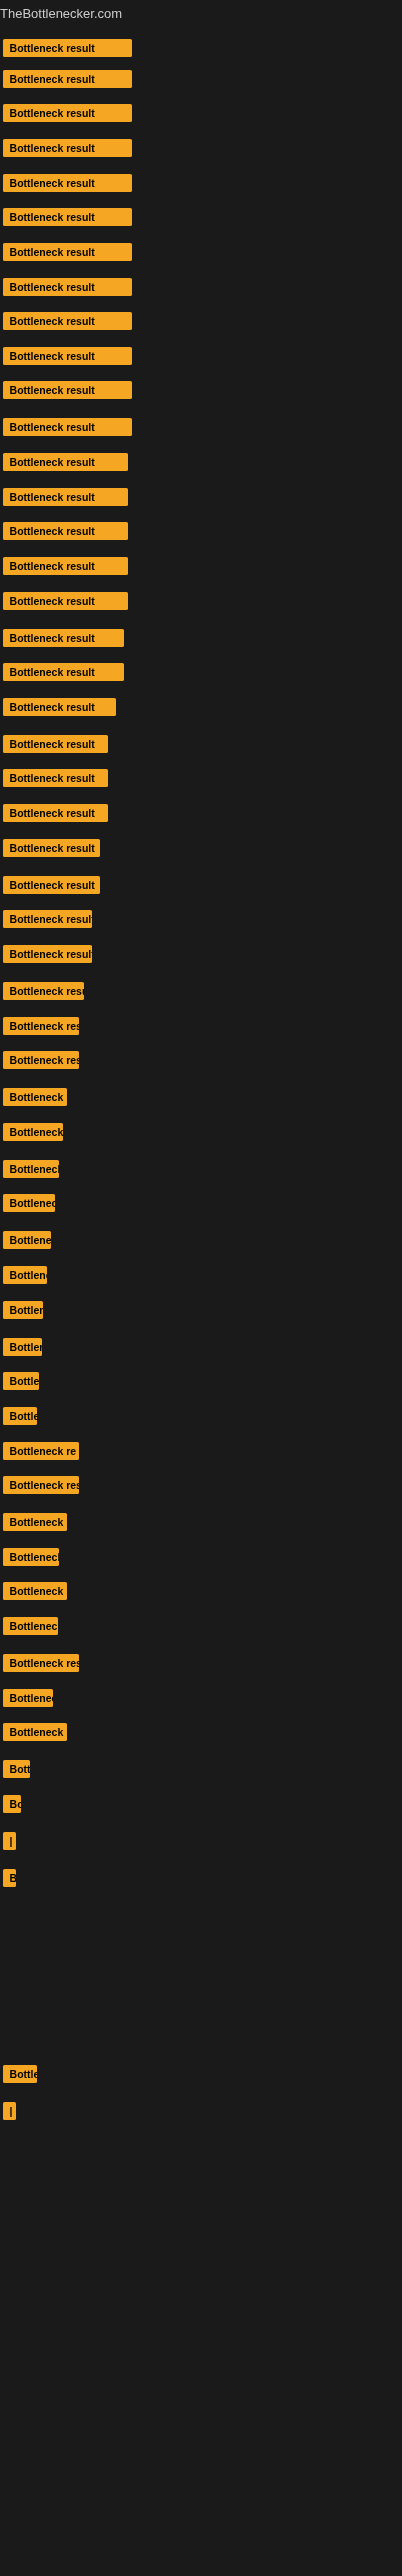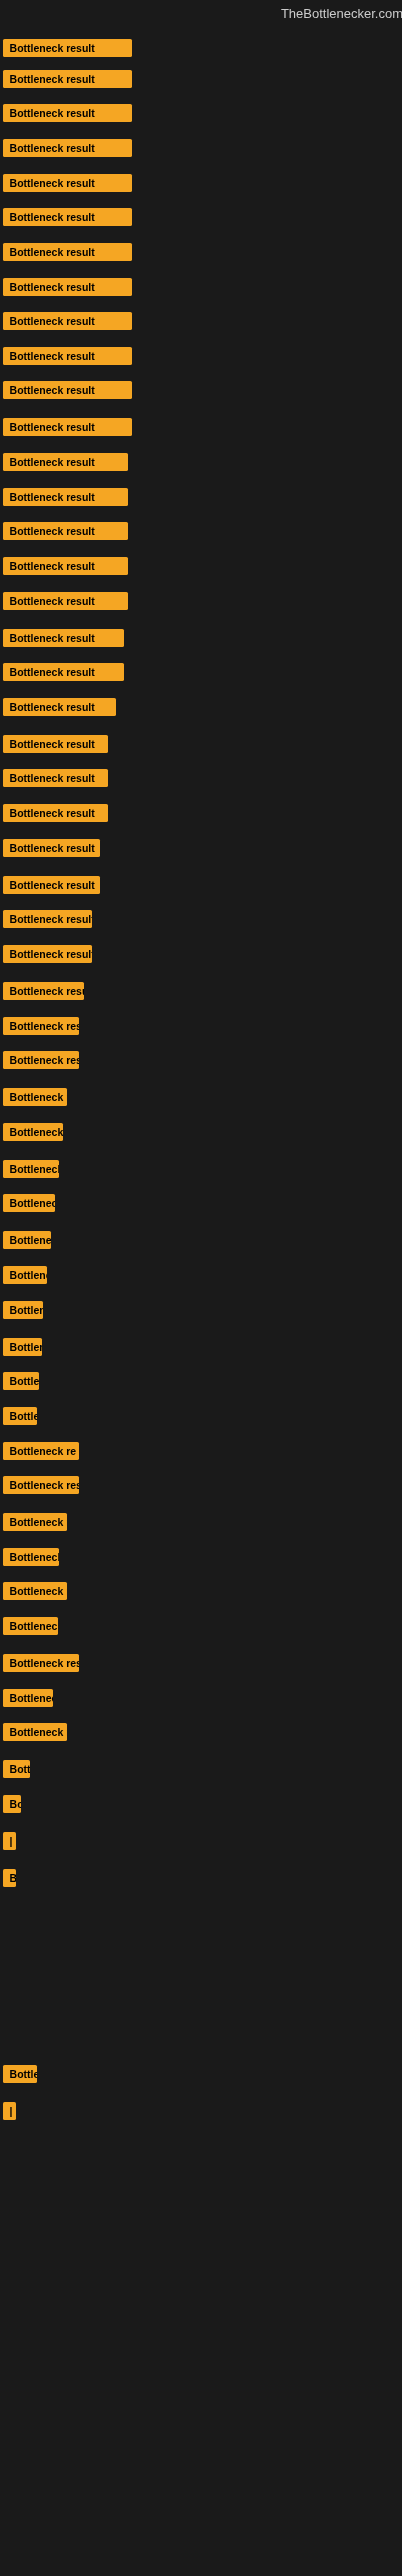--- a/index.html
+++ b/index.html
@@ -8,21 +8,21 @@
       box-sizing: border-box;
     }
     body {
       width: 403px;
       min-height: 2576px;
       background-color: #1a1a1a;
       font-family: Arial, sans-serif;
       position: relative;
     }
     .site-title {
-      text-align: right;
+      text-align: left;
       color: #cccccc;
       font-size: 13px;
       padding: 6.4px 0;
       background-color: #1a1a1a;
     }
     .bottleneck-bar {
       display: inline-block;
       background-color: #f5a623;
       color: #000;
       font-size: 10.5px;

